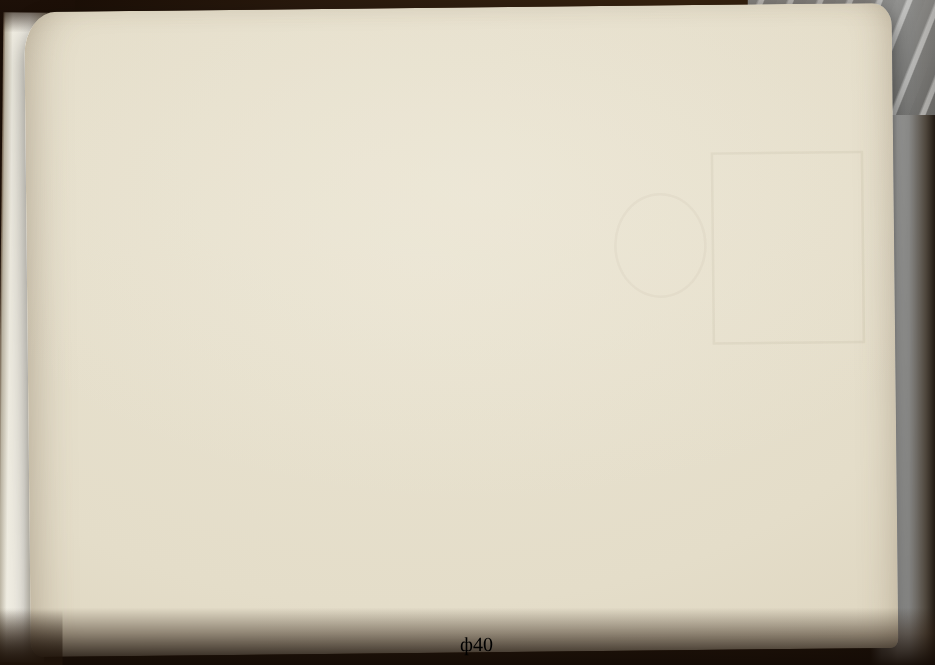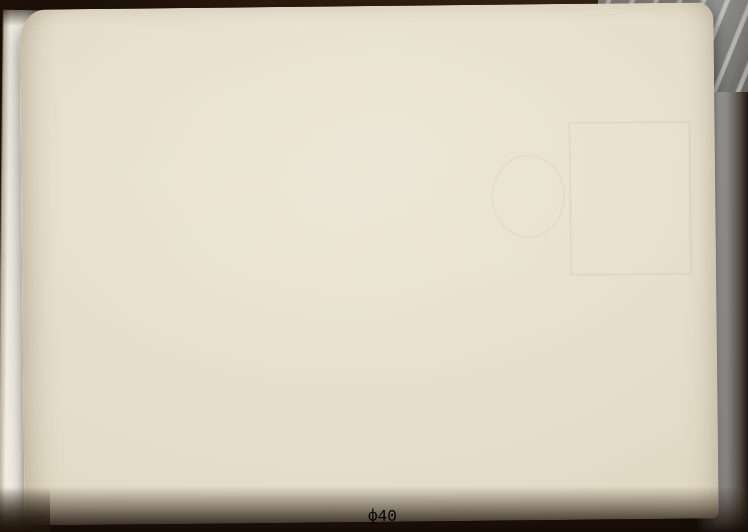--- a/index.html
+++ b/index.html
@@ -1,19 +1,19 @@
 <!DOCTYPE html>
 <html><head>
 <meta charset="utf-8">
 <style>
   html,body{margin:0;padding:0;}
   .photo{
     position:relative;width:748px;height:532px;overflow:hidden;
     background:linear-gradient(115deg,#170c05 0%,#2b1b0e 28%,#36220f 55%,#241408 86%,#120a04 100%);
-    font-family:Liberation Mono, monospace;
+    font-family:Liberation Serif, serif;
   }
   
   .plastic-strip{
     position:absolute;right:0;top:0;width:52px;height:100%;
     background:linear-gradient(90deg,rgba(0,0,0,0) 0,#7e7e7c 18%,#a4a4a2 42%,#8b8b89 60%,#4e463c 86%,#211912 100%);
   }
   .plastic-shine{
     position:absolute;right:0;top:0;width:150px;height:92px;opacity:.85;
     background:
       repeating-linear-gradient(112deg,rgba(250,250,248,0) 0 7px,rgba(250,250,248,.55) 9px 12px,rgba(130,130,128,.25) 13px 22px),

